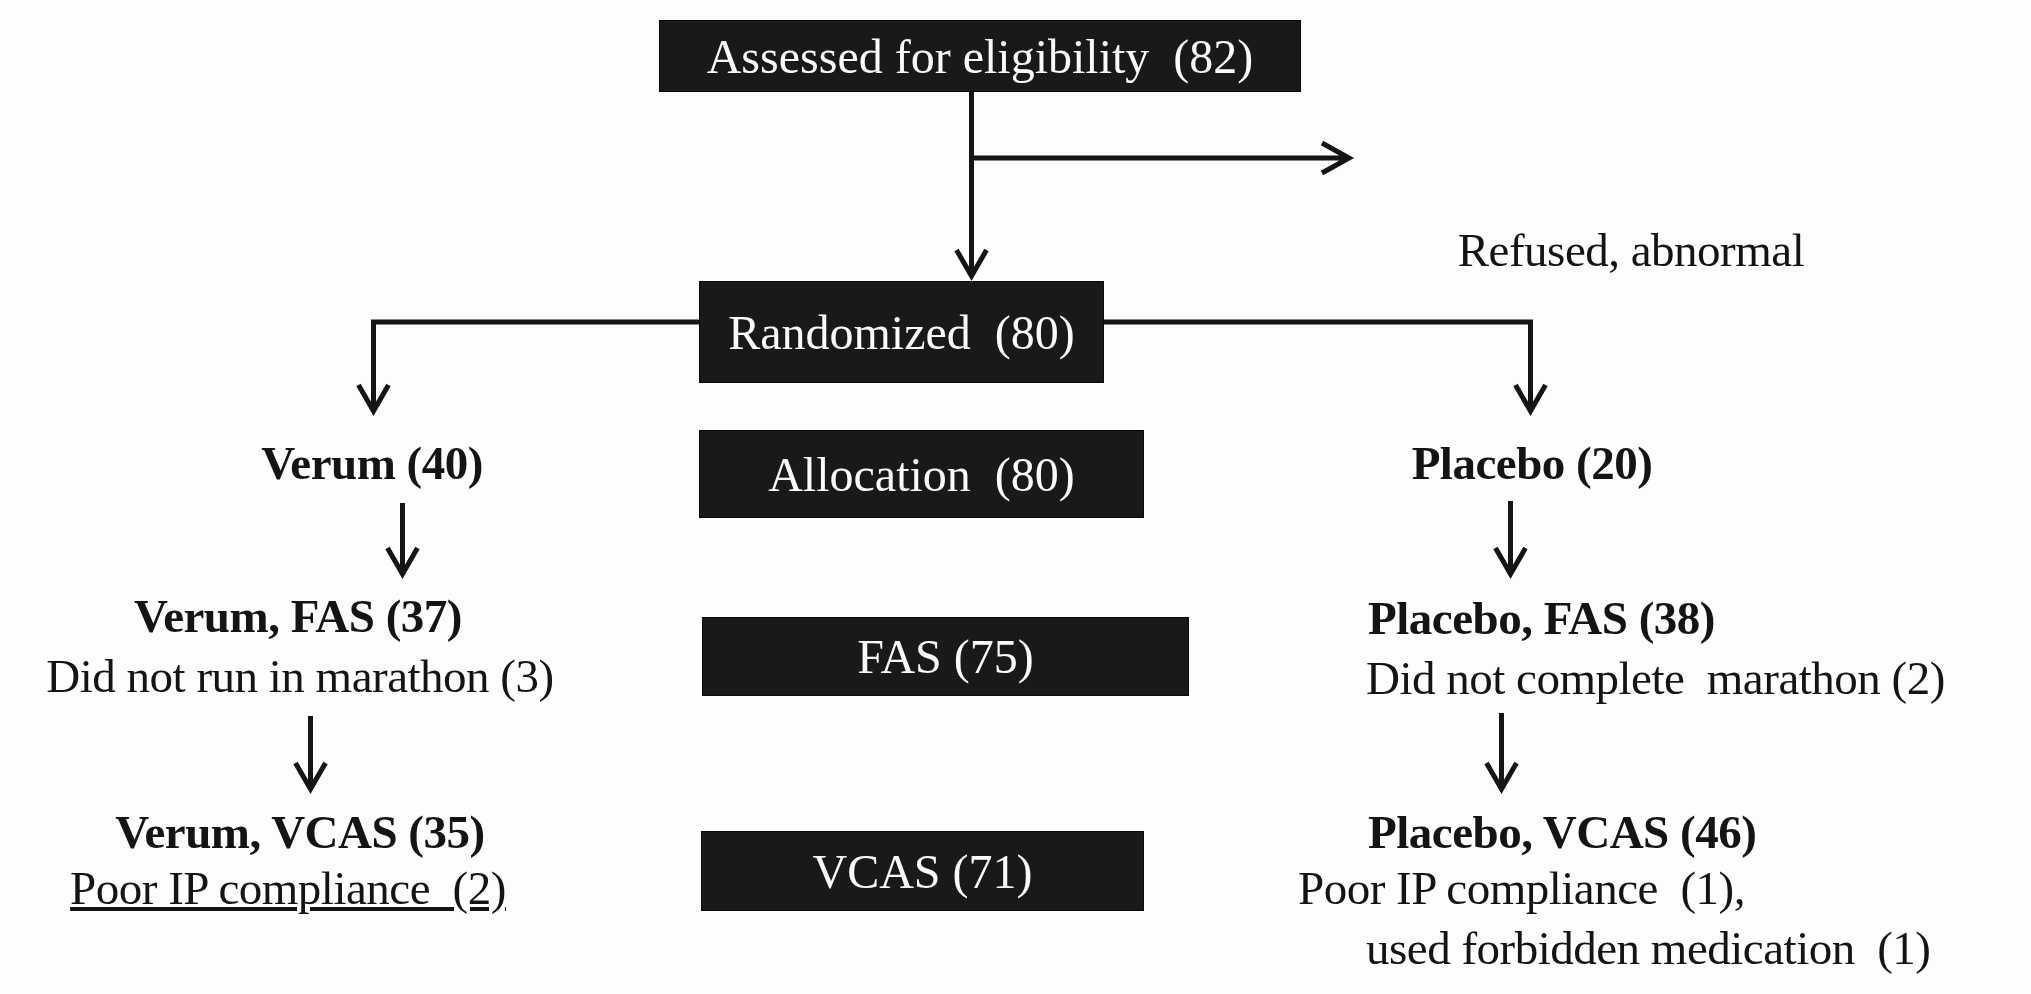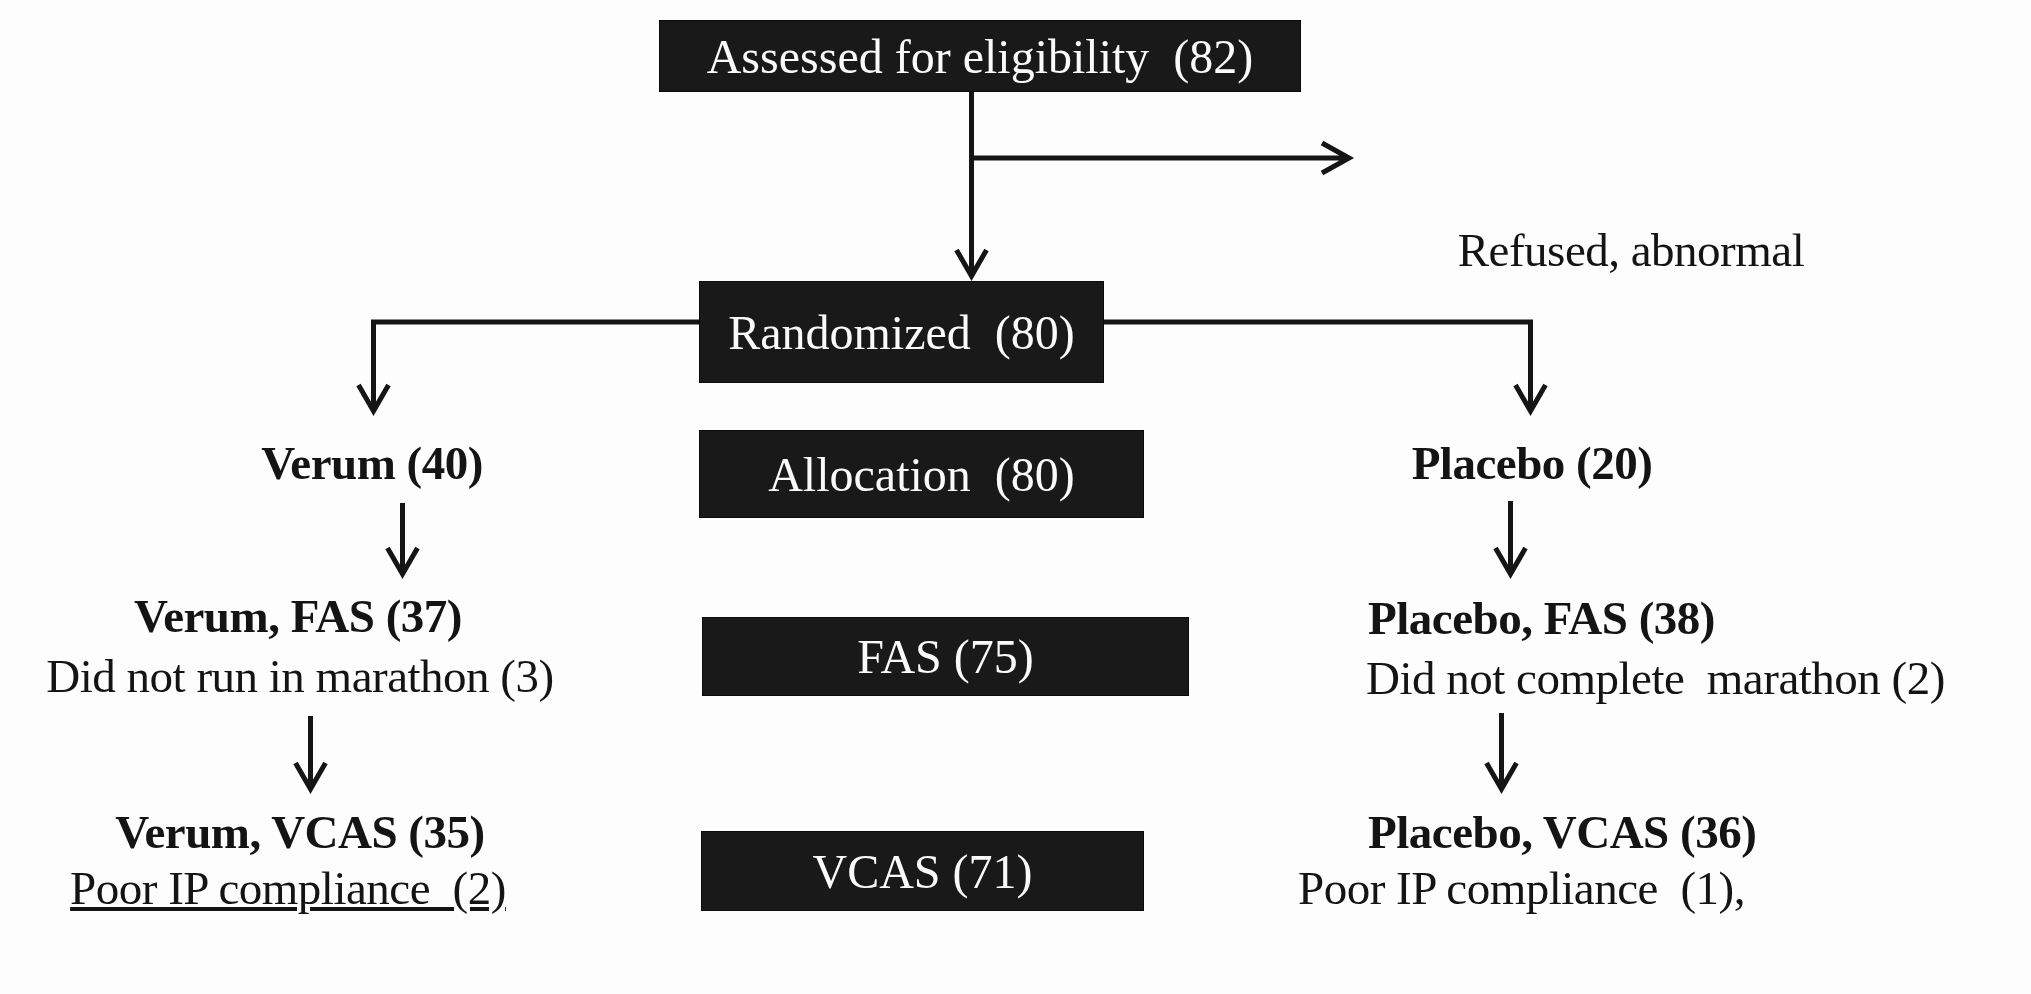--- a/index.html
+++ b/index.html
@@ -116,16 +116,17 @@
 
   <div class="t b c" id="t-verum">Verum (40)</div>
   <div class="t b c" id="t-verum-fas">Verum, FAS (37)</div>
   <div class="t c" id="t-verum-fas-note">Did not run in marathon (3)</div>
   <div class="t b c" id="t-verum-vcas">Verum, VCAS (35)</div>
   <div class="t c" id="t-verum-vcas-note">Poor IP compliance  (2)</div>
 
   <div class="t b c" id="t-placebo">Placebo (20)</div>
   <div class="t b" id="t-placebo-fas">Placebo, FAS (38)</div>
   <div class="t" id="t-placebo-fas-note">Did not complete  marathon (2)</div>
-  <div class="t b" id="t-placebo-vcas">Placebo, VCAS (36)</div>
+  <div class="t b" id="t-placebo-vcas">Placebo, VCAS (46)</div>
   <div class="t" id="t-placebo-vcas-note1">Poor IP compliance  (1),</div>
+  <div class="t" id="t-placebo-vcas-note2">used forbidden medication  (1)</div>
 
 </div>
 
 </body></html>

